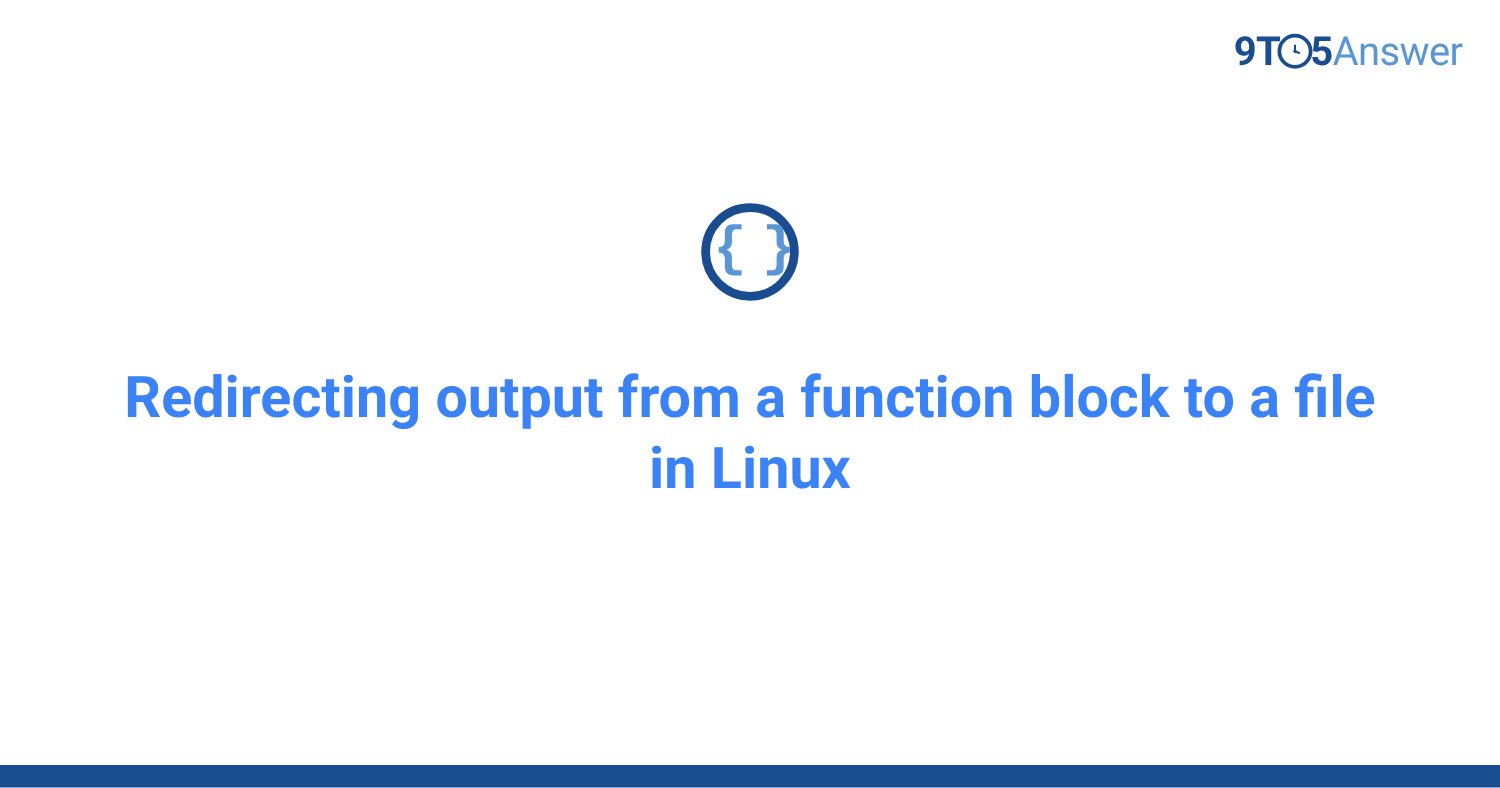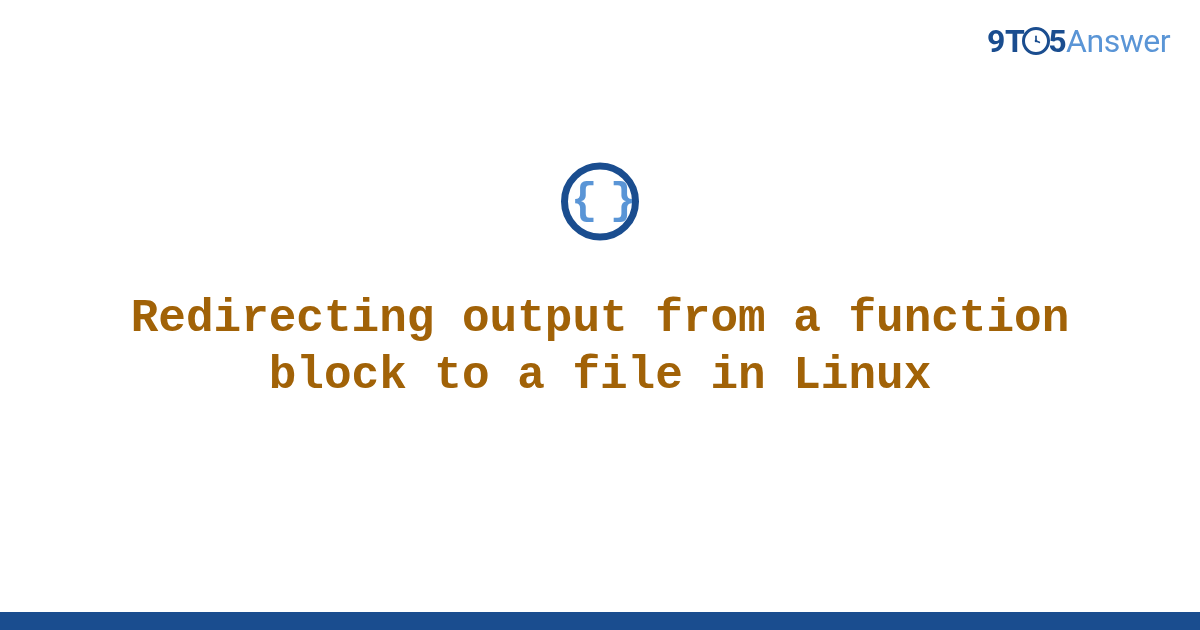--- a/index.html
+++ b/index.html
@@ -80,24 +80,23 @@
       color: #5a95d6;
       font-family: "Courier New", monospace;
       letter-spacing: -7px;
       line-height: 1;
       position: relative;
       top: -1px;
     }
     .title {
       font-size: 46px;
       font-weight: 700;
-      color: #a16207;
+      color: #3b82f6;
       line-height: 1.25;
       padding: 0 78px;
-      font-family: Liberation Mono, monospace;
     }
     .footer-bar {
       position: absolute;
       bottom: 0;
       left: 0;
       width: 100%;
       height: 18px;
       background: #1a4d8f;
     }
   </style>

